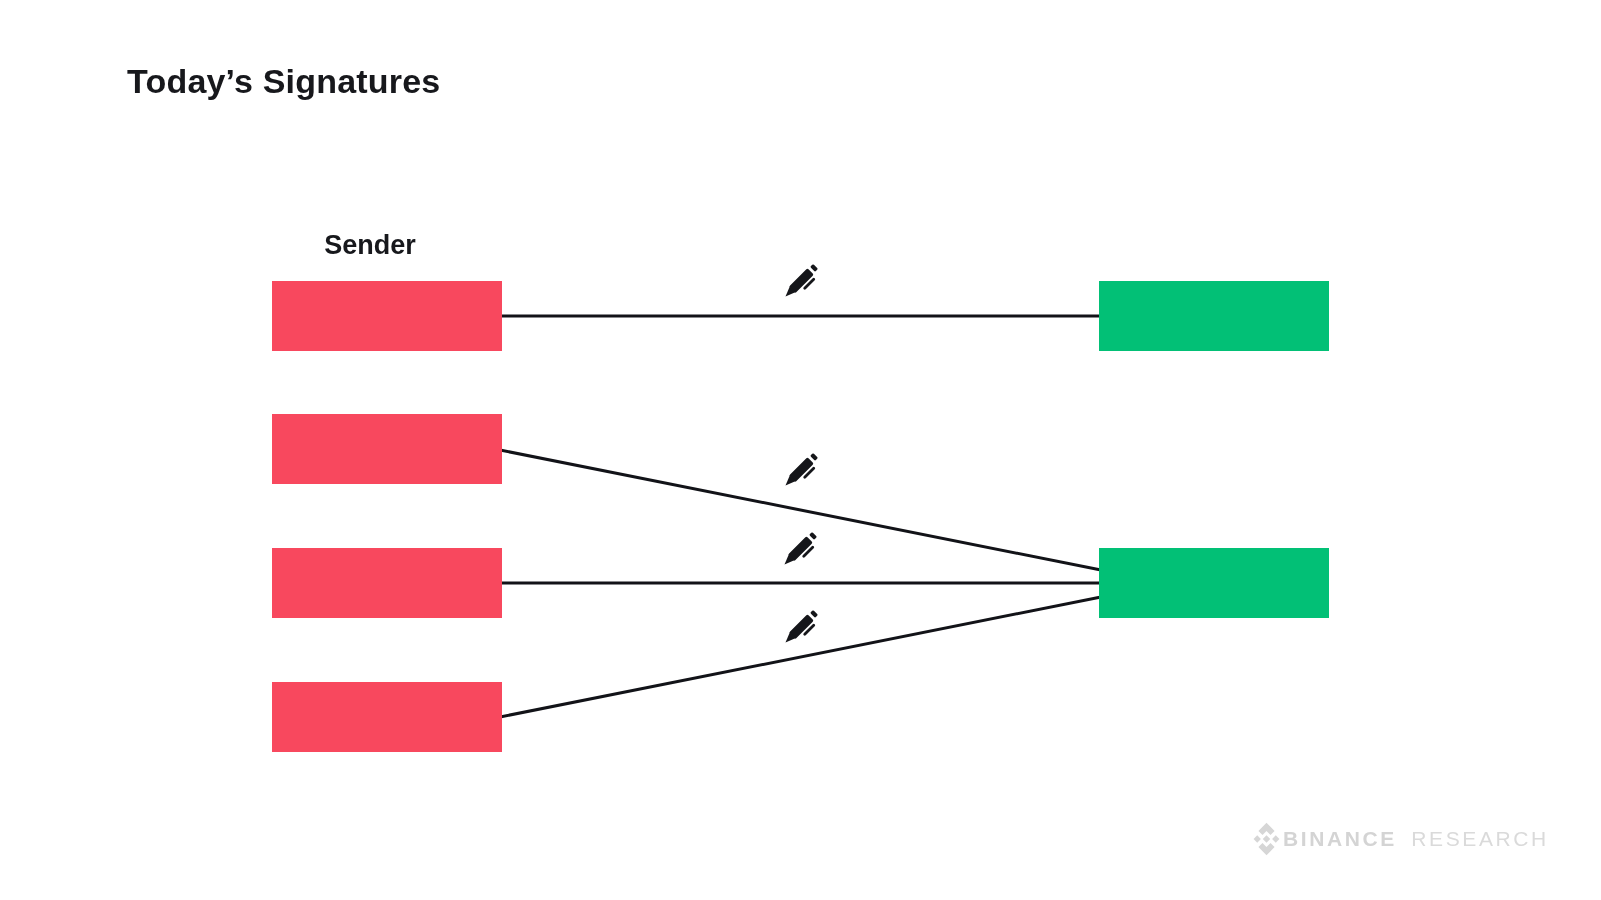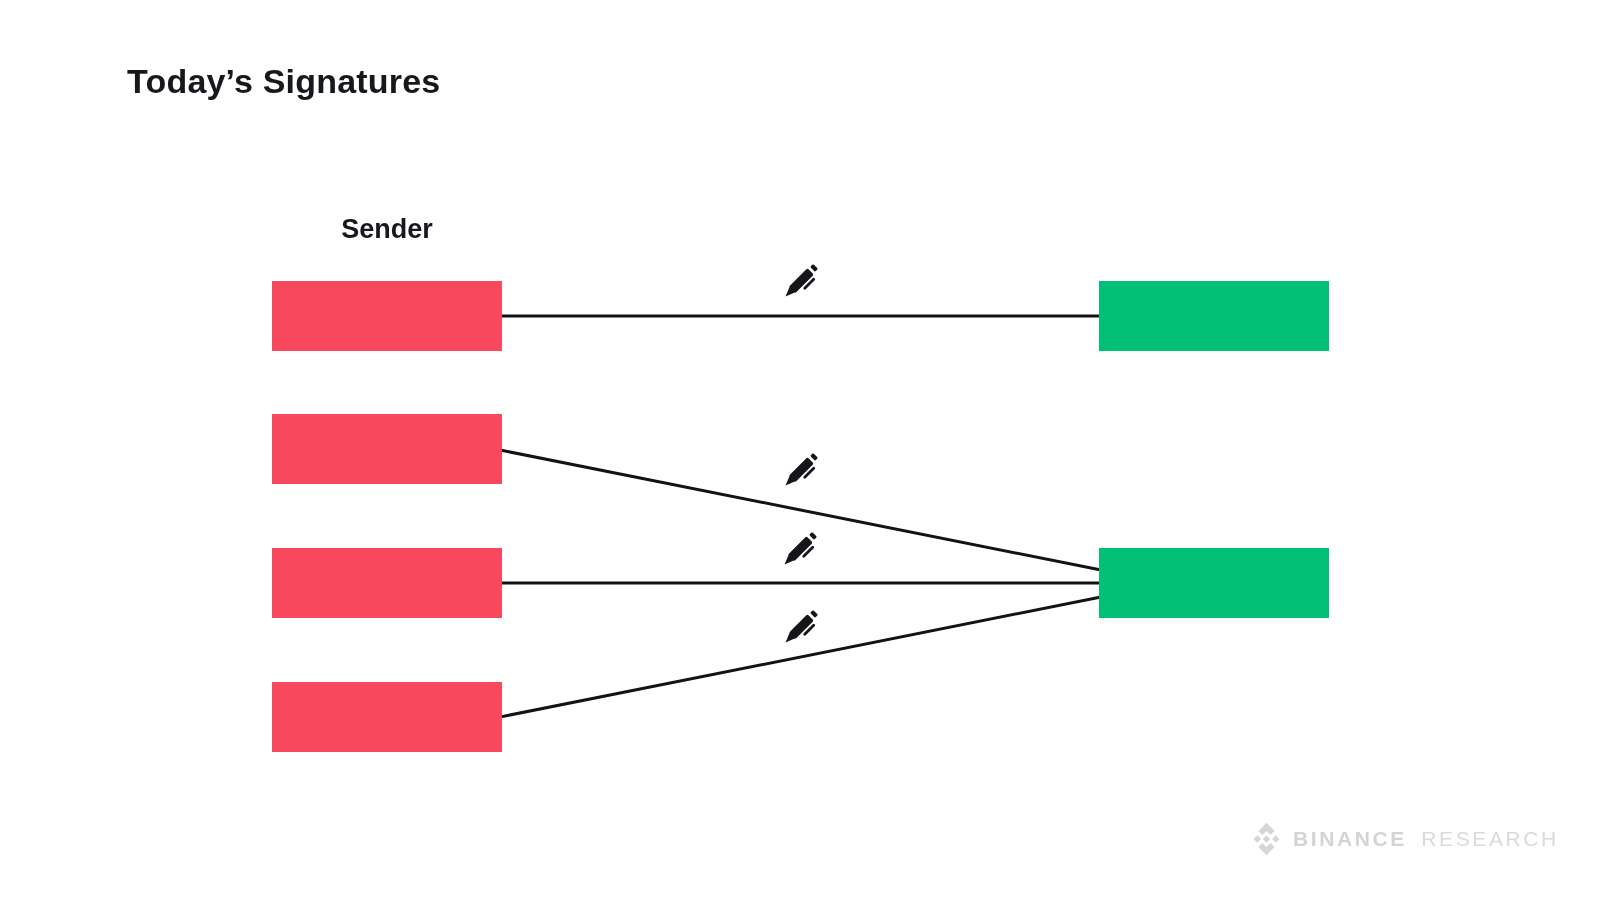--- a/index.html
+++ b/index.html
@@ -23,21 +23,21 @@
 
   .col-label {
     position: absolute;
     width: 230px;
     top: 214px;
     text-align: center;
     font-size: 27px;
     font-weight: 700;
     color: #17181c;
   }
-  .col-label.left  { left: 272px; }
+  .col-label.left  { left: 255px; margin-top: 16px; }
   .col-label.right { left: 1099px; }
 
   .edges-svg { position: absolute; left: 0; top: 0; width: 1601px; height: 900px; }
 
   .node {
     position: absolute;
     width: 230px; height: 70px;
   }
   .node.sender   { left: 272px;  background: #F8485E; }
   .node.receiver { left: 1099px; background: #02C076; }
@@ -51,21 +51,20 @@
   .p1 { left: 776px; top: 258px; }
   .p2 { left: 776px; top: 447px; }
   .p3 { left: 775px; top: 526px; }
   .p4 { left: 776px; top: 604px; }
 
   .footer-brand {
     position: absolute;
     left: 1250px; top: 822px;
     display: flex;
     align-items: center;
-    gap: 10px;
   }
   .brand-icon { width: 33px; height: 34px; display: block; }
   .brand-text {
     font-size: 21px;
     letter-spacing: 2.6px;
     color: #d6d6d6;
     white-space: nowrap;
   }
   .brand-text .bold  { font-weight: 700; color: #d4d4d4; }
   .brand-text .light { font-weight: 400; color: #dadada; margin-left: 6px; }

